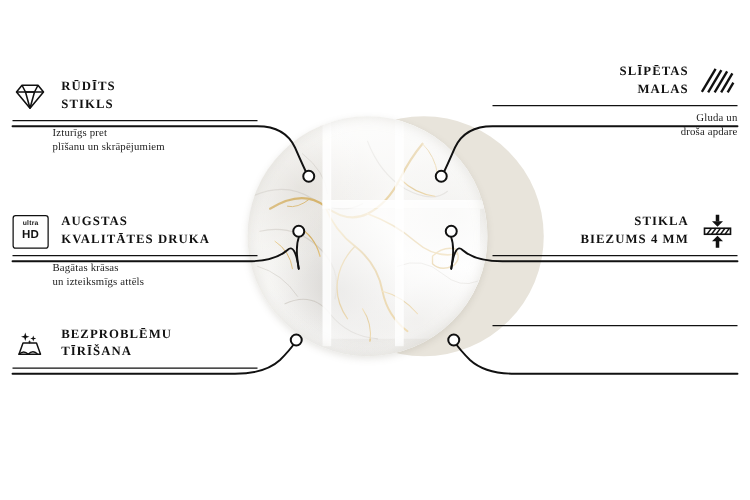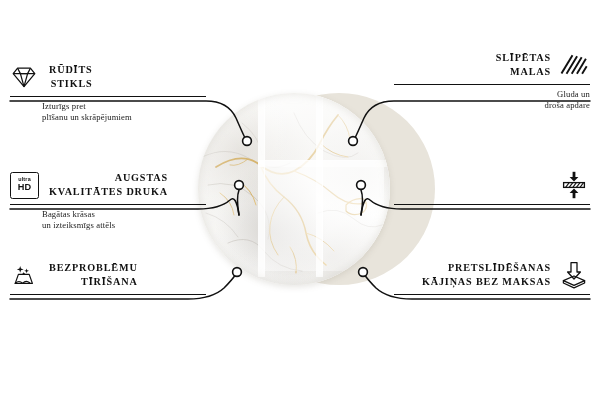--- a/index.html
+++ b/index.html
@@ -118,21 +118,21 @@
   }
   .f-title {
     font-family: "Liberation Serif", serif;
     font-weight: bold;
     font-size: 10.2px;
     letter-spacing: 0.85px;
     line-height: 14px;
     color: #111111;
     white-space: nowrap;
   }
-  .feature.left .f-title  { text-align: right; }
+  .feature.left .f-title  { text-align: left; }
   .feature.right .f-title { text-align: right; }
 
   .f-rule {
     height: 0;
     border-top: 1.4px solid #111111;
     margin-top: 2px;
   }
   .f-desc {
     font-family: "Liberation Serif", serif;
     font-size: 8.6px;
@@ -362,34 +362,25 @@
             <g stroke="#111111" stroke-width="1.1">
               <path d="M5.6 16.4 L9.2 11.6"></path>
               <path d="M9.2 16.4 L12.8 11.6"></path>
               <path d="M12.8 16.4 L16.4 11.6"></path>
               <path d="M16.4 16.4 L20.0 11.6"></path>
               <path d="M20.0 16.4 L23.4 11.8"></path>
             </g>
           </g>
         </svg>
       </span>
+      <span class="f-title">
+        <span>STIKLA</span><br>
+        <span>BIEZUMS 4 MM</span>
+      </span>
     </div>
     <div class="f-rule"></div>
   </div>
 
   <div class="feature right" style="top: 258px;">
-    <div class="f-head">
-      <span class="f-icon">
-        <svg width="28" height="28" viewBox="0 0 28 28" fill="none" stroke="#111111" stroke-width="1.3" stroke-linejoin="round">
-          <path d="M11.0 1.6 L17.0 1.6 L17.0 11.0 L20.4 11.0 L14.0 18.0 L7.6 11.0 L11.0 11.0 Z"></path>
-          <path d="M3.4 19.6 L14.0 15.0 L24.6 19.6 L14.0 24.4 Z"></path>
-          <path d="M3.4 19.6 L3.4 22.0 L14.0 26.8 L24.6 22.0 L24.6 19.6"></path>
-        </svg>
-      </span>
-      <span class="f-title">
-        <span>PRETSLĪDĒŠANAS</span><br>
-        <span>KĀJIŅAS BEZ MAKSAS</span>
-      </span>
-    </div>
     <div class="f-rule"></div>
   </div>
 
 </div>
 
 </body></html>

